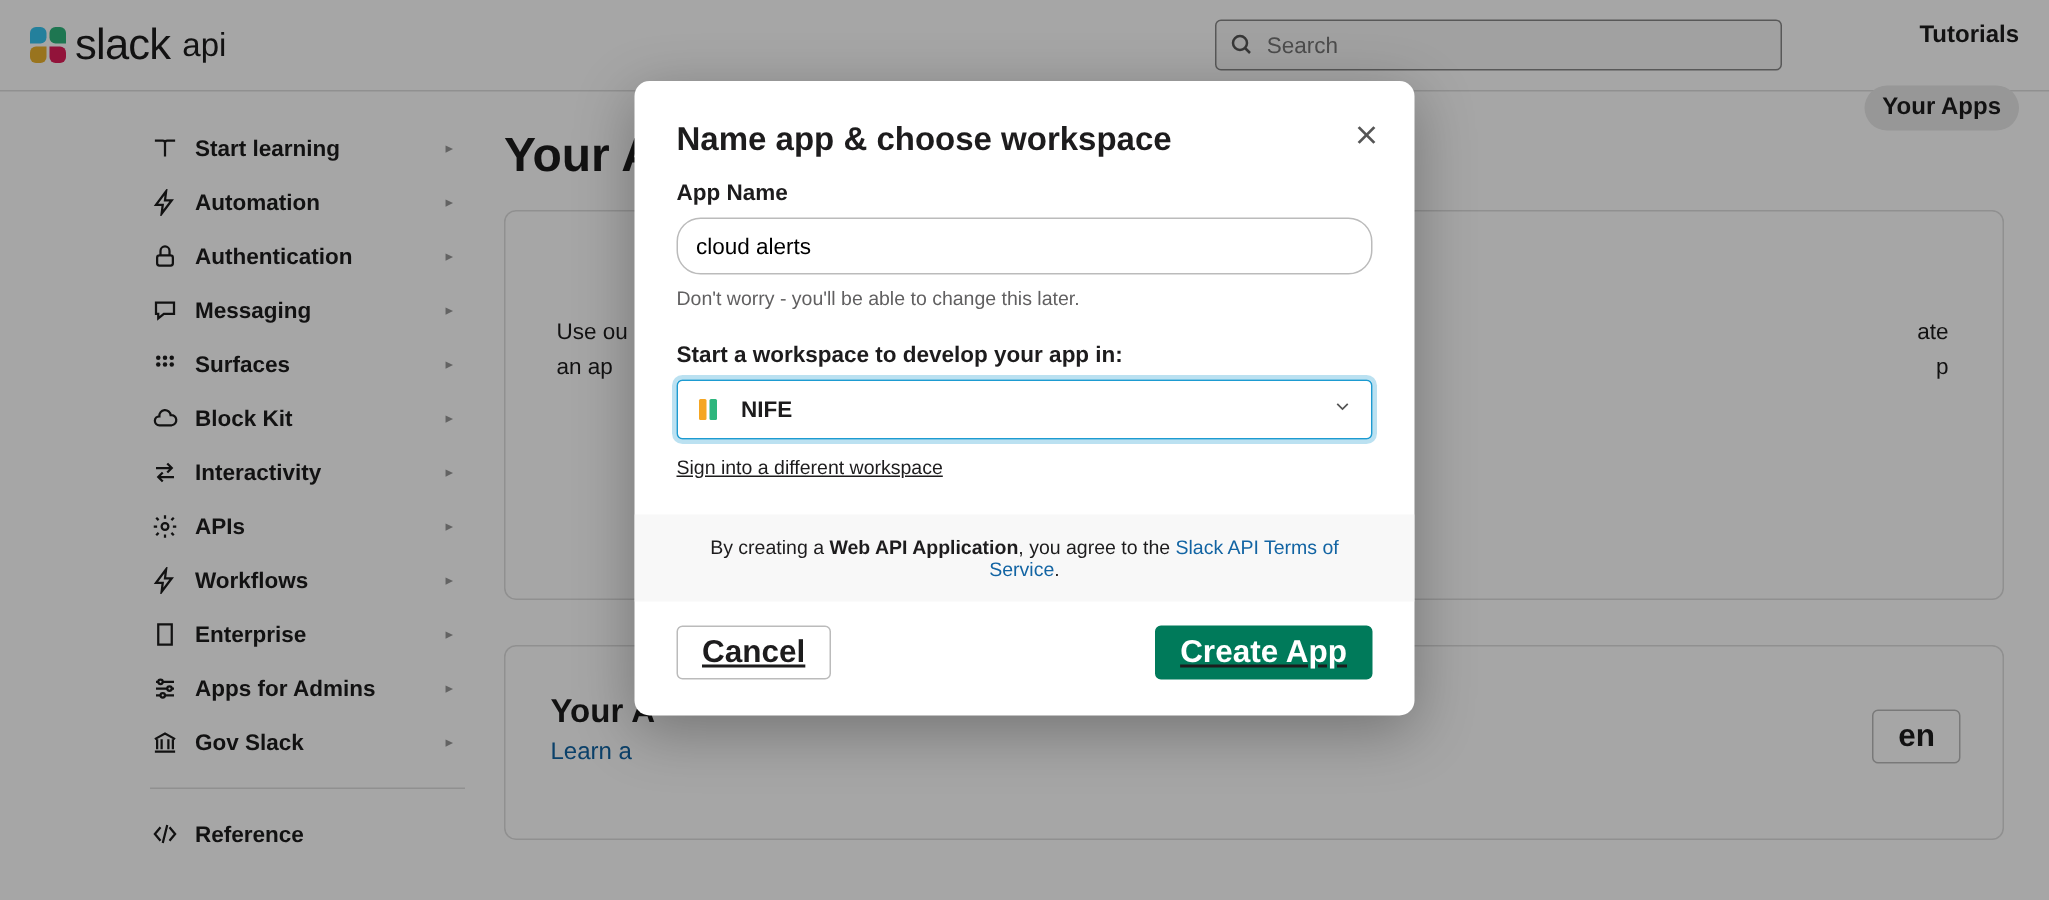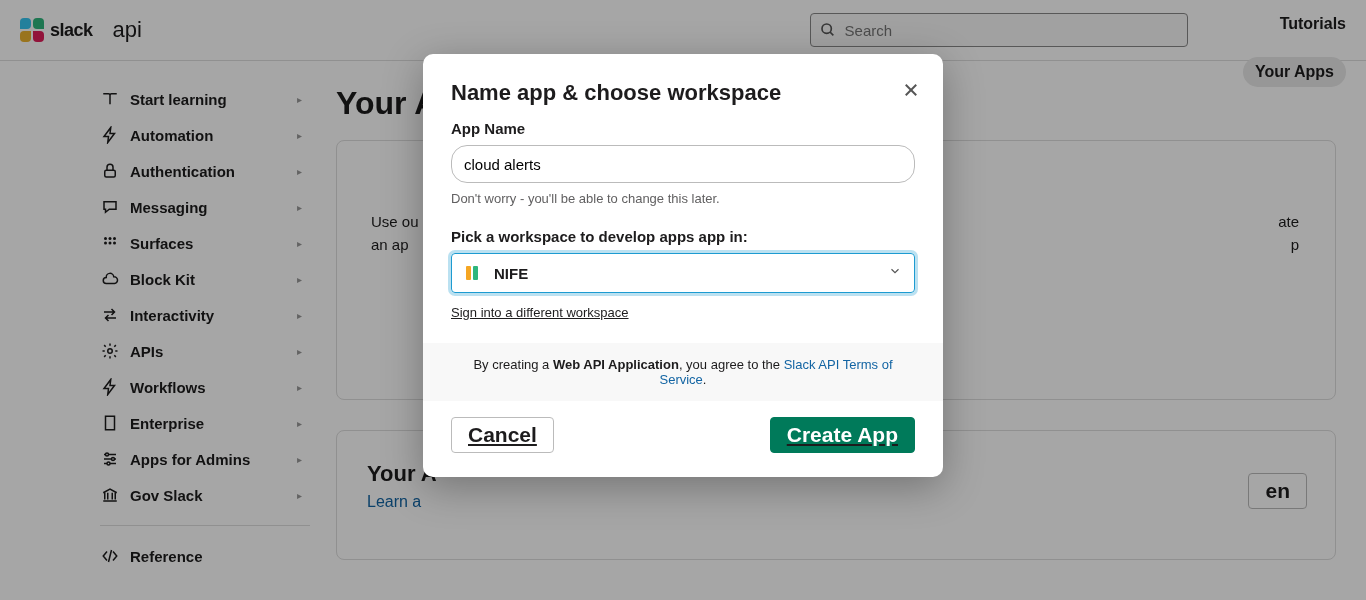--- a/index.html
+++ b/index.html
@@ -29,28 +29,28 @@
   .slack-logo {
     width: 24px;
     height: 24px;
     display: flex;
     flex-wrap: wrap;
   }
   .slack-tile {
     width: 11px; height: 11px; border-radius: 3px;
   }
   .logo-text {
-    font-size: 18px;
-    font-weight: 700;
+    font-size: 29px;
+    font-weight: 400;
     letter-spacing: -0.5px;
   }
   .logo-api {
     font-size: 22px;
     font-weight: 400;
-    margin-left: 14px;
+    margin-left: 2px;
   }
   .search-wrap {
     margin-left: auto;
     margin-right: 42px;
     position: relative;
   }
   .search-input {
     width: 378px;
     height: 34px;
     border: 1px solid #888;
@@ -495,21 +495,21 @@
       <svg width="18" height="18" viewBox="0 0 24 24" fill="none" stroke="currentColor" stroke-width="2.5">
           <line x1="5" y1="5" x2="19" y2="19"></line>
           <line x1="19" y1="5" x2="5" y2="19"></line>
         </svg>
     </div>
 
     <div class="field-label">App Name</div>
     <input class="text-input" value="cloud alerts" style="">
     <div class="help-text">Don't worry - you'll be able to change this later.</div>
 
-    <div class="field-label">Pick a workspace to develop apps app in:</div>
+    <div class="field-label">Start a workspace to develop your app in:</div>
     <div class="select-wrap">
       <div class="ws-icon">
         <svg width="20" height="20" viewBox="0 0 20 20">
           <rect x="0" y="0" width="20" height="20" fill="#fff"></rect>
           <rect x="2" y="3" width="5" height="14" fill="#f5a623" rx="1"></rect>
           <rect x="9" y="3" width="5" height="14" fill="#2eb67d" rx="1"></rect>
         </svg>
       </div>
       <div class="ws-name">NIFE</div>
       <div class="select-caret">

